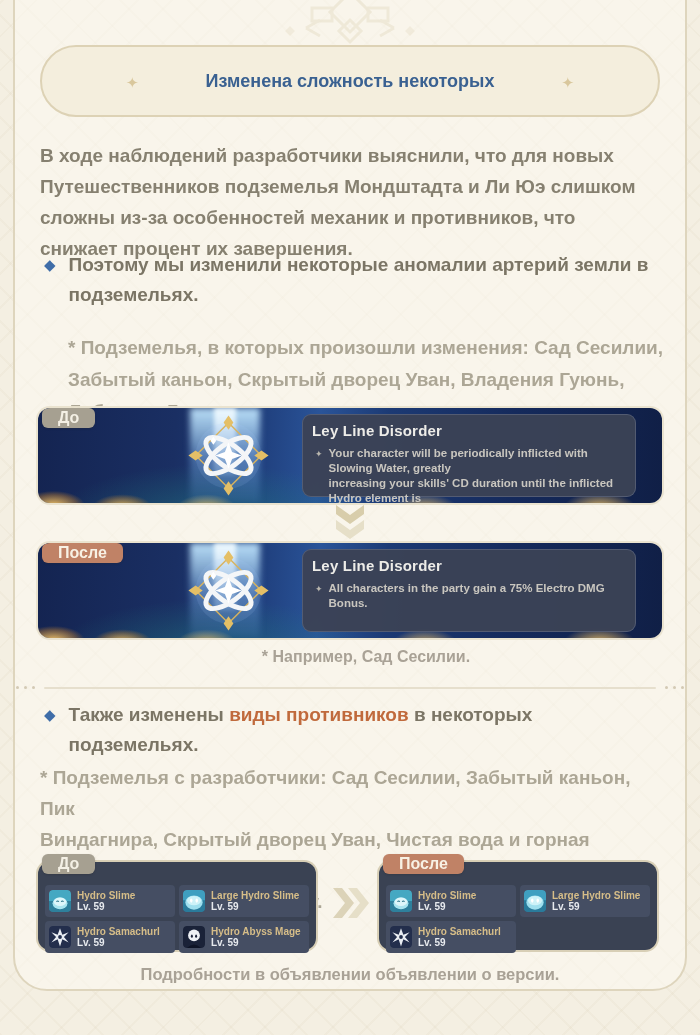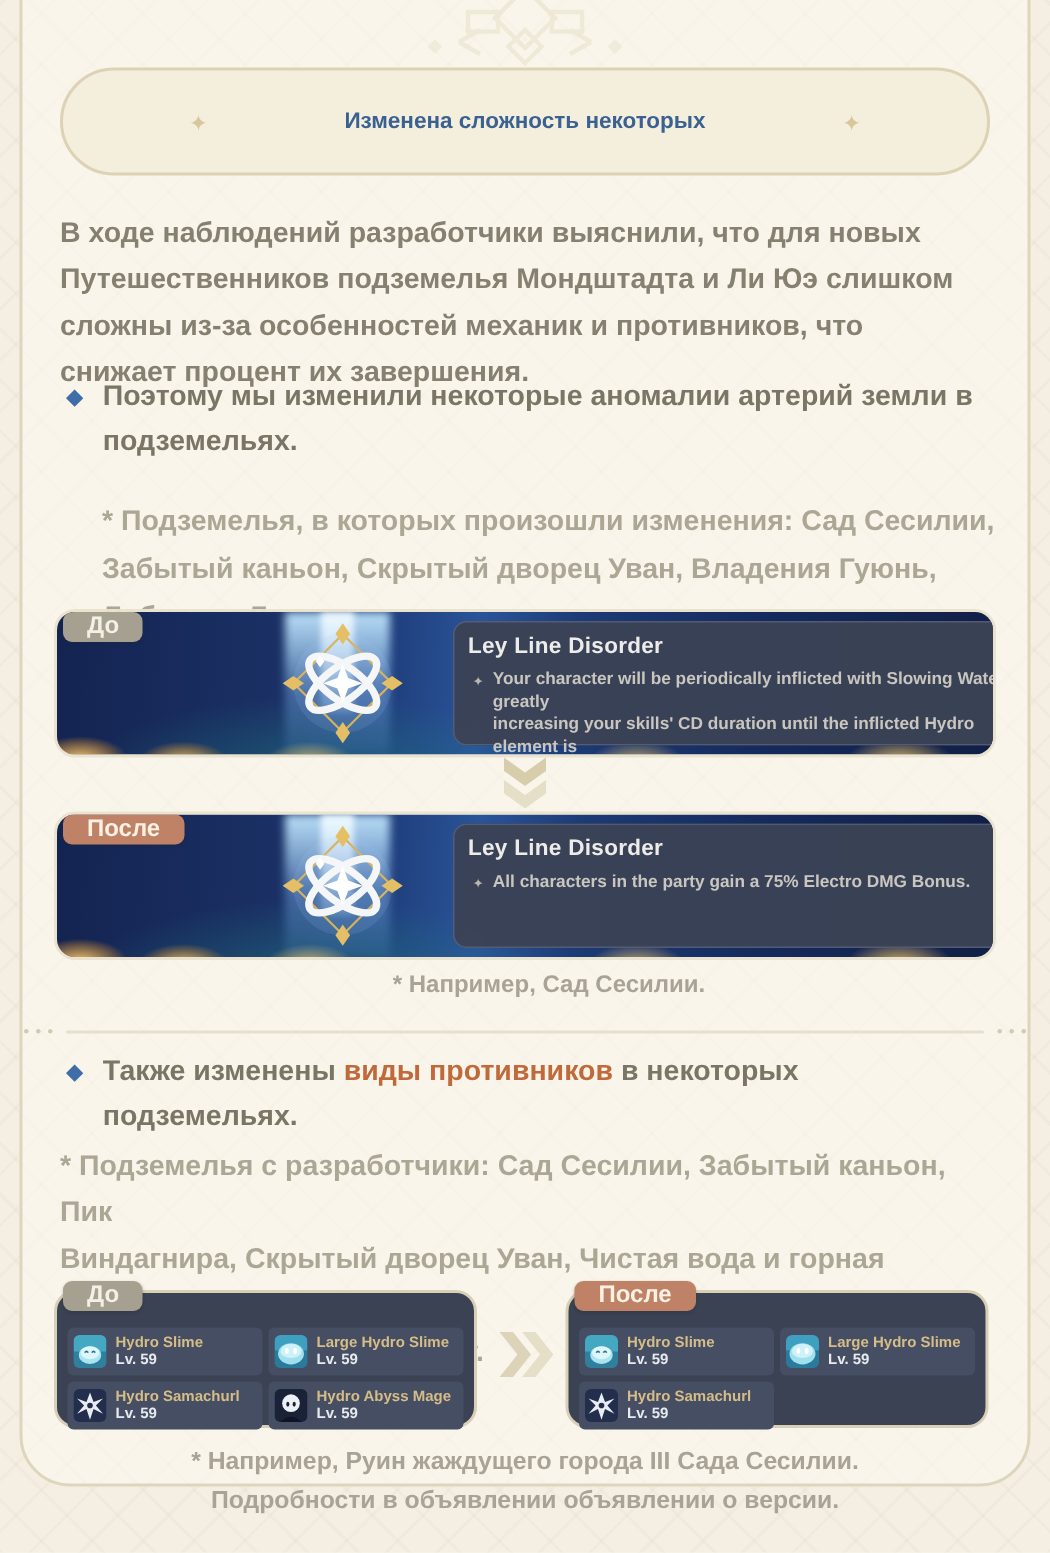--- a/index.html
+++ b/index.html
@@ -16,21 +16,21 @@
     border:2px solid #ded5bd;border-radius:34px;
     background:rgba(253,250,243,.55);
   }
   .emblem{position:absolute;left:50%;top:-8px;transform:translateX(-50%);opacity:.55;}
   
   .title-box{
     position:absolute;left:40px;top:45px;width:620px;height:72px;box-sizing:border-box;
     background:#f4eedd;border:2px solid #ddd2b5;border-radius:36px;
     display:flex;flex-direction:column;align-items:center;justify-content:center;
   }
-  .title-line{color:#3a6191;font-size:15px;font-weight:bold;line-height:28px;text-align:left;}
+  .title-line{color:#3a6191;font-size:18px;font-weight:bold;line-height:28px;text-align:left;}
   .sparkle{position:absolute;top:26px;color:#d9c79c;font-size:15px;line-height:20px;}
   .sparkle.l{left:84px;} .sparkle.r{right:84px;}
   
   .para{position:absolute;left:40px;top:140px;width:628px;font-size:19px;font-weight:bold;
     color:#868070;line-height:31px;white-space:pre-line;}
   .bullet-row{position:absolute;left:44px;width:618px;display:flex;}
   .bullet-row .d{color:#3f6da8;font-size:15px;line-height:30px;margin-right:13px;flex:none;}
   .bullet-row .t{font-size:19px;font-weight:bold;color:#7b7565;line-height:30px;white-space:pre-line;}
   .hl{color:#c06a3c;}
   .note{position:absolute;left:40px;width:628px;font-size:19px;font-weight:bold;
@@ -49,21 +49,21 @@
       linear-gradient(93deg,#142451 0%,#1a2f63 22%,#20407e 36%,#2a5499 45%,#1c3a74 56%,#152a5c 76%,#101f46 100%);}
   .beam{position:absolute;left:152px;top:0;width:70px;height:100%;filter:blur(3px);
     background:linear-gradient(180deg, rgba(195,232,255,.95), rgba(130,190,245,.40) 55%, rgba(120,180,240,.10));}
   .beam-core{position:absolute;left:176px;top:0;width:22px;height:70%;filter:blur(2px);
     background:linear-gradient(180deg, rgba(240,250,255,.95), rgba(170,215,255,.25));}
   .ley-wrap{position:absolute;left:146px;top:3px;width:89px;height:89px;}
   .shot-label{position:absolute;top:0;left:4px;padding:1px 16px;border-radius:6px;
     font-size:16px;font-weight:bold;z-index:3;}
   .lbl-before{background:#a6a091;color:#f4f0e5;box-shadow:0 1px 2px rgba(40,40,40,.25);}
   .lbl-after{background:#c08266;color:#f8f1e4;box-shadow:0 1px 2px rgba(40,40,40,.25);}
-  .panel{position:absolute;left:264px;top:6px;width:398px;height:83px;box-sizing:border-box;
+  .panel{position:absolute;left:264px;top:6px;width:334px;height:83px;box-sizing:border-box;
     background:rgba(59,66,86,.97);border-radius:9px;
     box-shadow:inset 0 0 0 1px rgba(150,160,185,.28);padding:8px 12px 0 10px;}
   .panel-title{margin:0;font-size:15px;font-weight:bold;color:#edece8;letter-spacing:.2px;}
   .effect{display:flex;margin-top:7px;}
   .effect .pd{color:#b9b6ae;font-size:9px;line-height:15px;margin:1px 6px 0 3px;flex:none;}
   .effect .pt{font-size:11.5px;font-weight:bold;color:#c9c6bf;line-height:15px;white-space:pre-line;}
   
   .chev-down{position:absolute;left:333px;top:505px;}
   .chev-right{position:absolute;left:331px;top:883px;}
   
@@ -314,15 +314,14 @@
       <div class="etext">
           <span class="ename">Hydro Samachurl</span>
           <span class="elvl">Lv. 59</span>
         </div>
     </div>
     <div class="ecell empty"></div>
   </div>
 </div>
 
 <div class="footer">
-  <div>* Например, Руин жаждущего города III Сада Сесилии.</div>
   <div>Подробности в объявлении объявлении о версии.</div>
 </div>
 
 </body></html>

